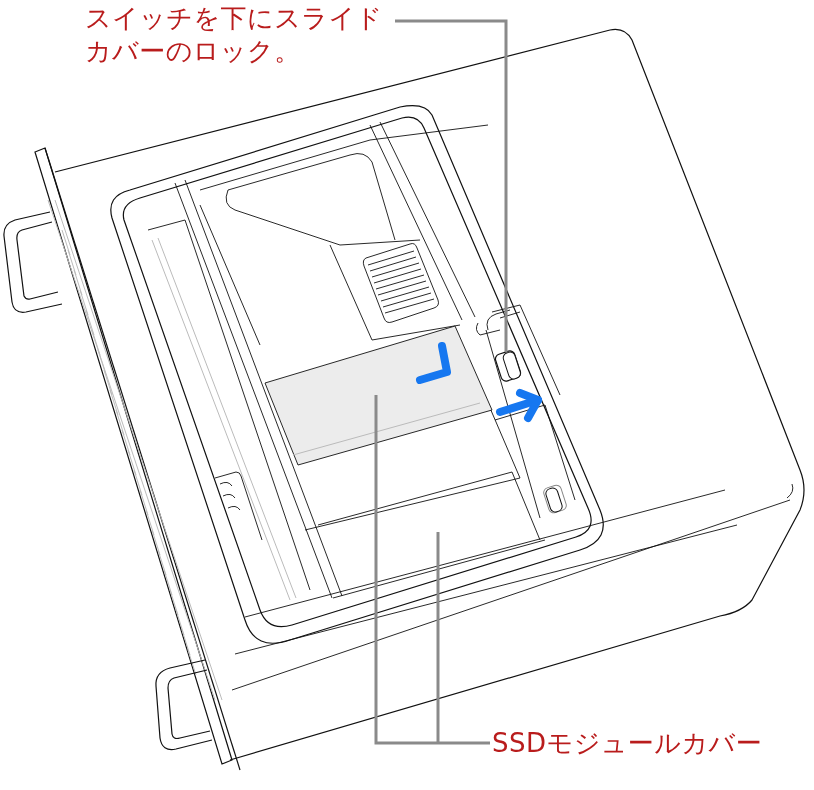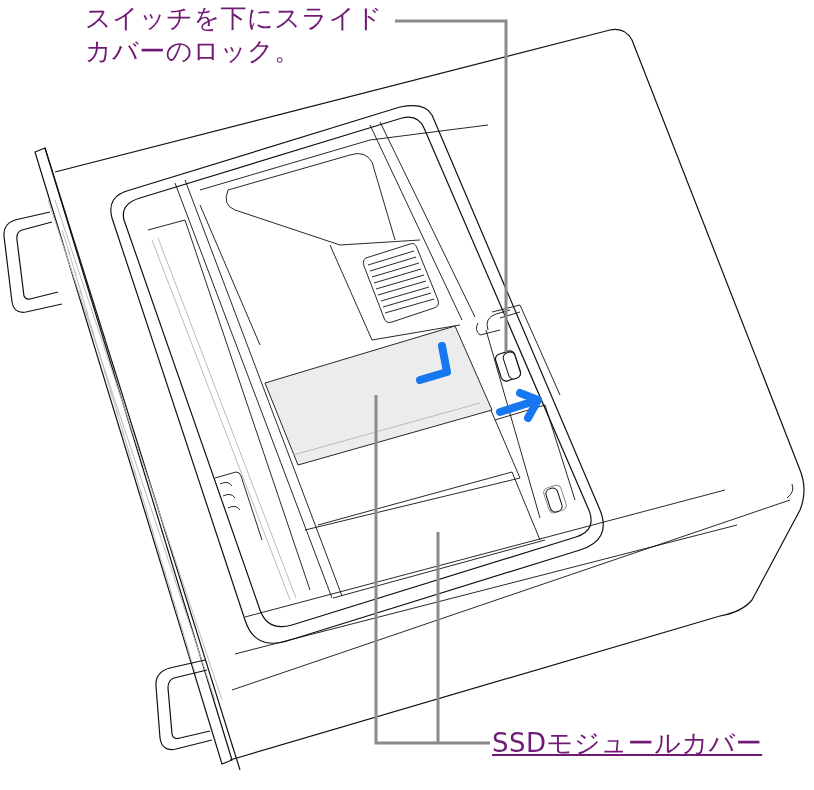--- a/index.html
+++ b/index.html
@@ -1,20 +1,20 @@
 <!DOCTYPE html>
 <html><head>
   <meta charset="utf-8">
   <style>
     html, body { margin: 0; padding: 0; background: #ffffff; }
     body { width: 814px; height: 790px; position: relative; overflow: hidden; font-family: "DejaVu Sans", sans-serif; }
     .illustration { position: absolute; left: 0; top: 0; width: 814px; height: 790px; }
-    .callout-text { position: absolute; color: #701a75; font-size: 26px; line-height: 33px; font-family: "DejaVu Sans", sans-serif; letter-spacing: 0.5px; }
+    .callout-text { position: absolute; color: #b91c1c; font-size: 26px; line-height: 33px; font-family: "DejaVu Sans", sans-serif; letter-spacing: 0.5px; }
     #callout-switch { left: 85px; top: 2px; width: 330px; }
-    #callout-ssd { left: 492px; top: 727px; white-space: nowrap; text-decoration: underline; }
+    #callout-ssd { left: 492px; top: 727px; white-space: nowrap; }
     .line { stroke: #111; stroke-width: 1.2; fill: none; }
     .thin { stroke: #111; stroke-width: 0.9; fill: none; }
     .grey { stroke: #bbbbbb; stroke-width: 1; fill: none; }
     .leader { stroke: #8a8a8a; stroke-width: 3; fill: none; }
     .arrow-stroke { stroke: #1677f0; stroke-width: 8; fill: none; stroke-linecap: round; stroke-linejoin: round; }
   </style>
 </head>
 <body>
 
 <svg class="illustration" viewBox="0 0 814 790" xmlns="http://www.w3.org/2000/svg">

